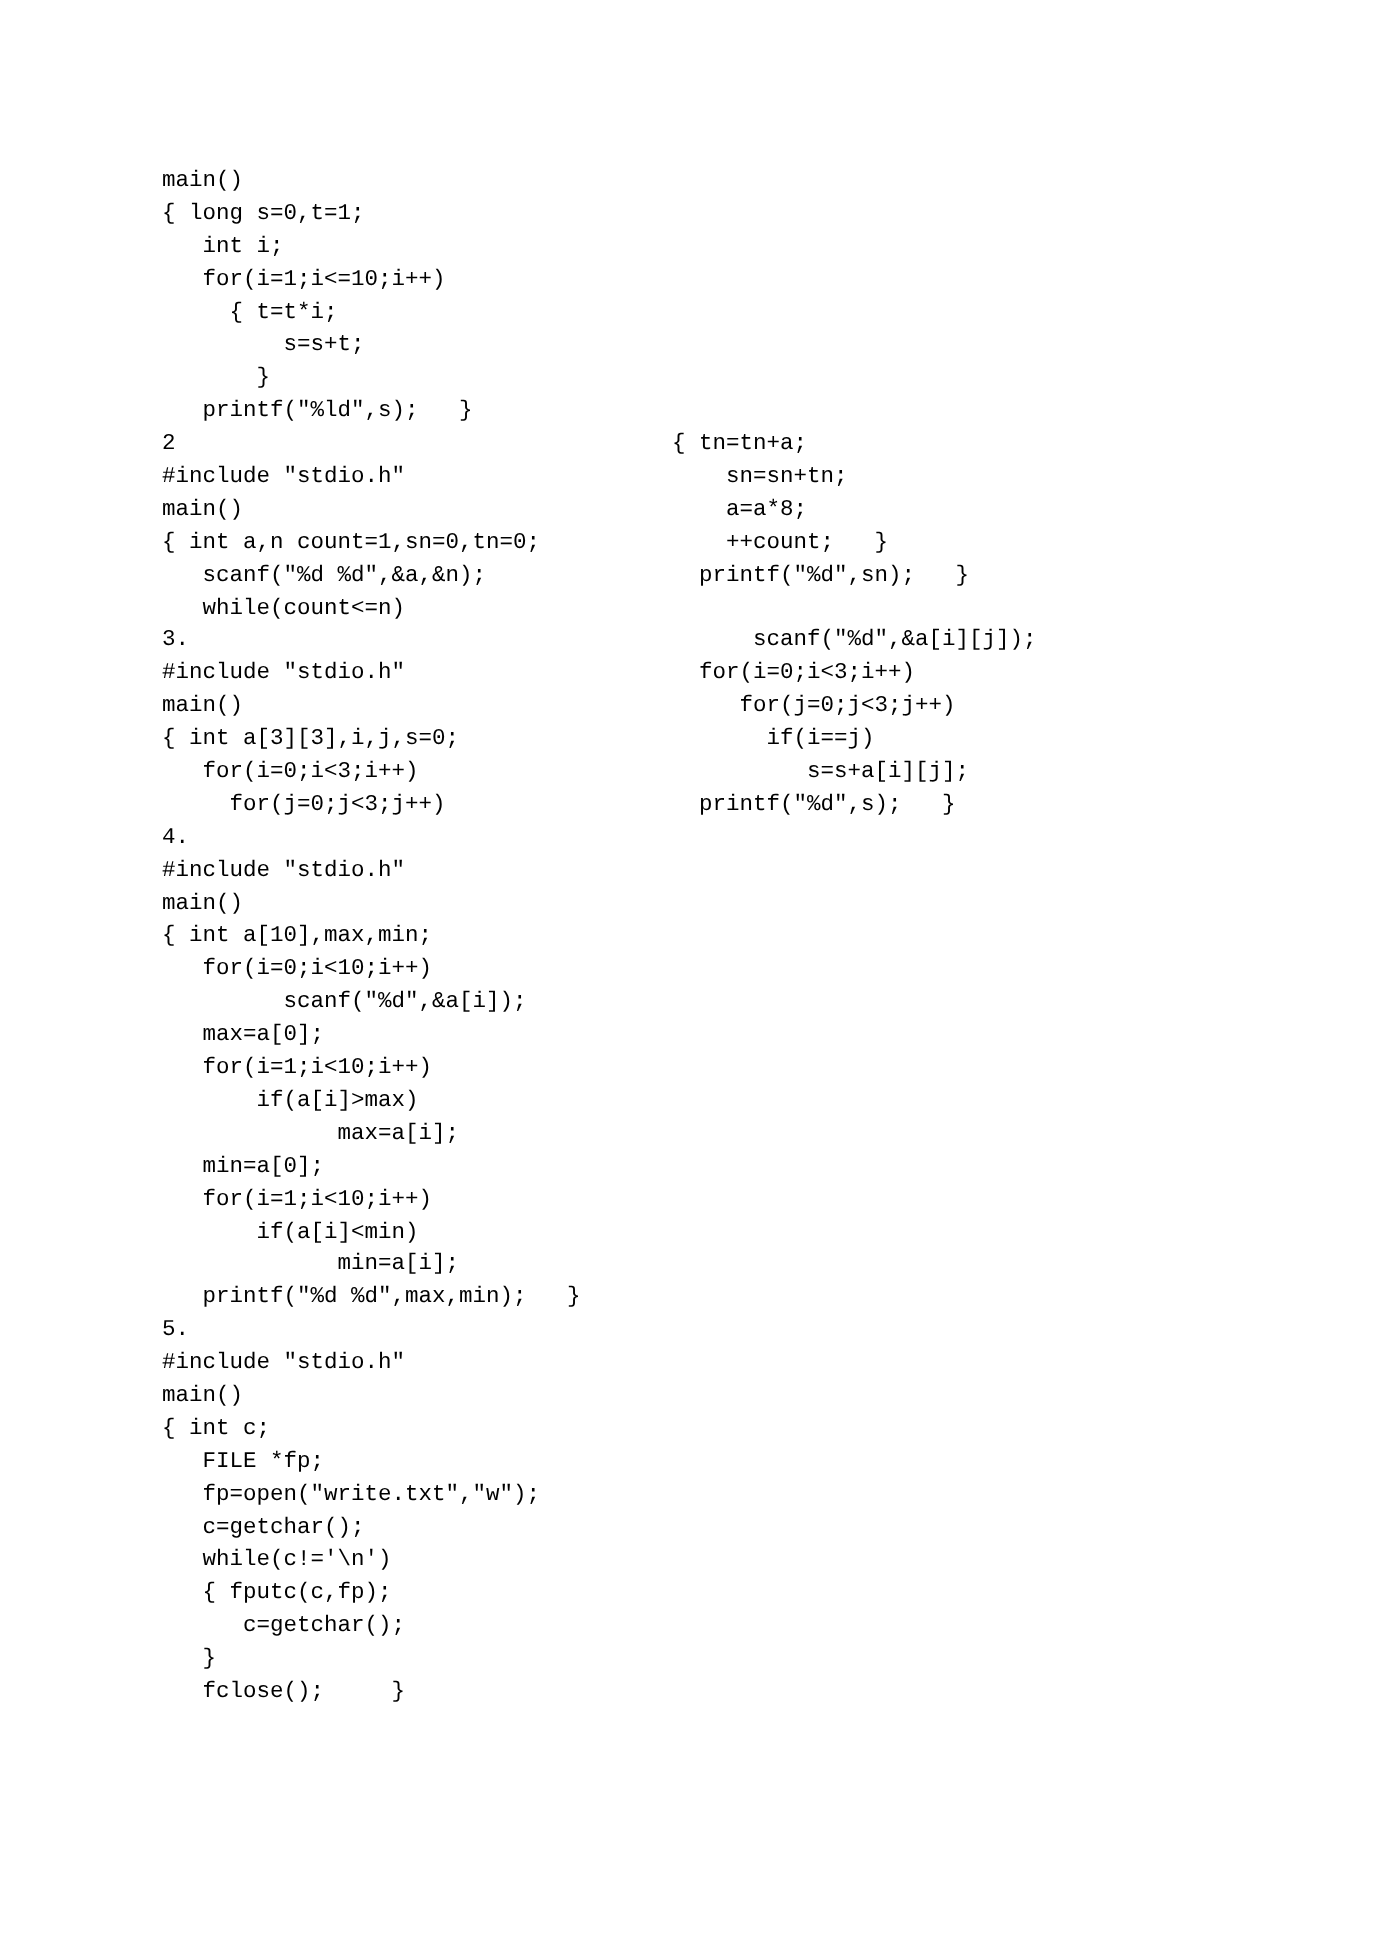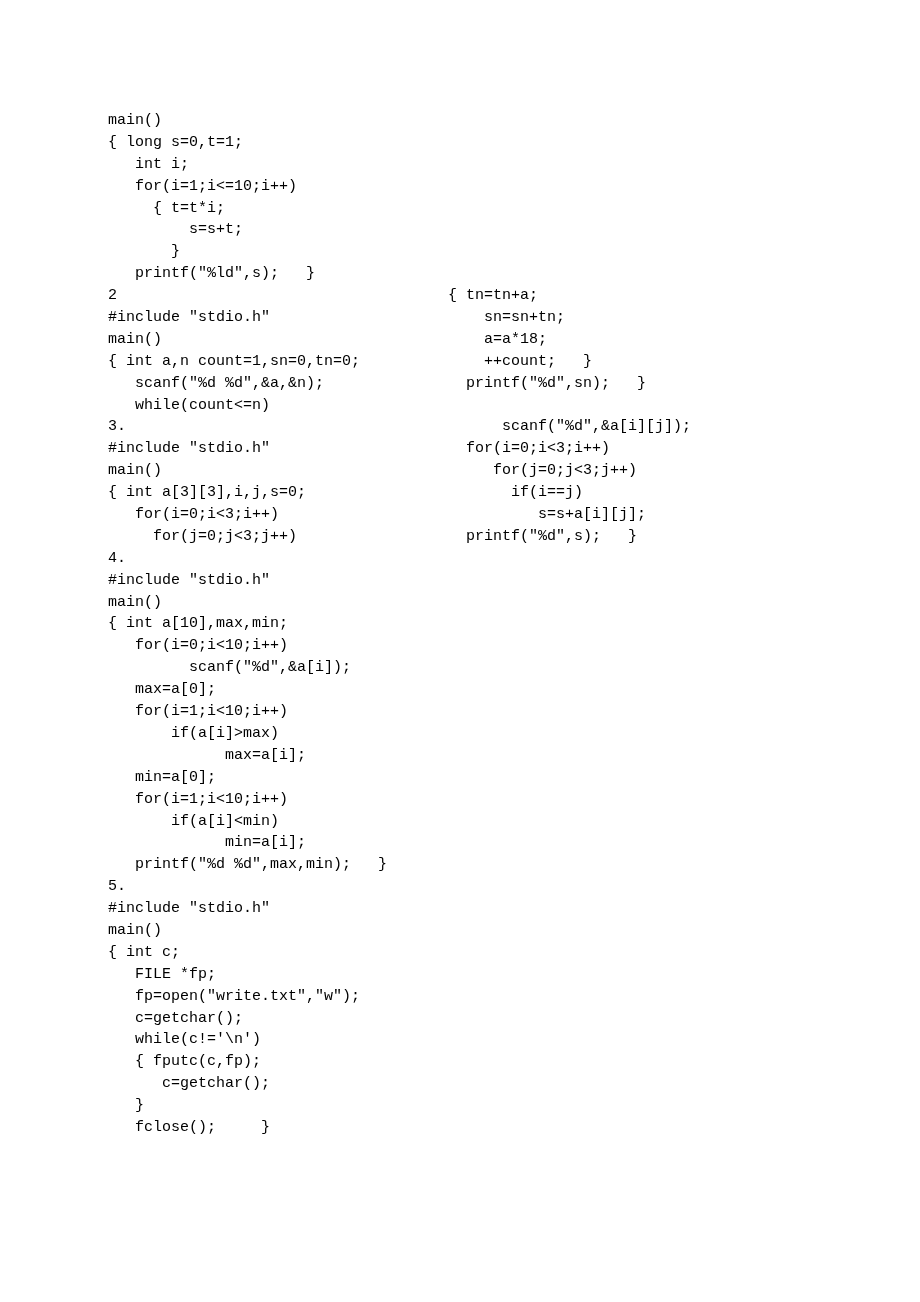--- a/index.html
+++ b/index.html
@@ -47,21 +47,21 @@
 
   <div class="cols">
     <div class="left"><span>2</span>
 <span>#include "stdio.h"
 main()
 { int a,n count=1,sn=0,tn=0;
    scanf("%d %d",&amp;a,&amp;n);
    while(count&lt;=n)</span></div>
     <div class="right">{ tn=tn+a;
     sn=sn+tn;
-    a=a*18;
+    a=a*8;
     ++count;   }
   printf("%d",sn);   }</div>
   </div>
 
   <div class="cols">
     <div class="left"><span>3.</span>
 <span>#include "stdio.h"
 main()
 { int a[3][3],i,j,s=0;
    for(i=0;i&lt;3;i++)

